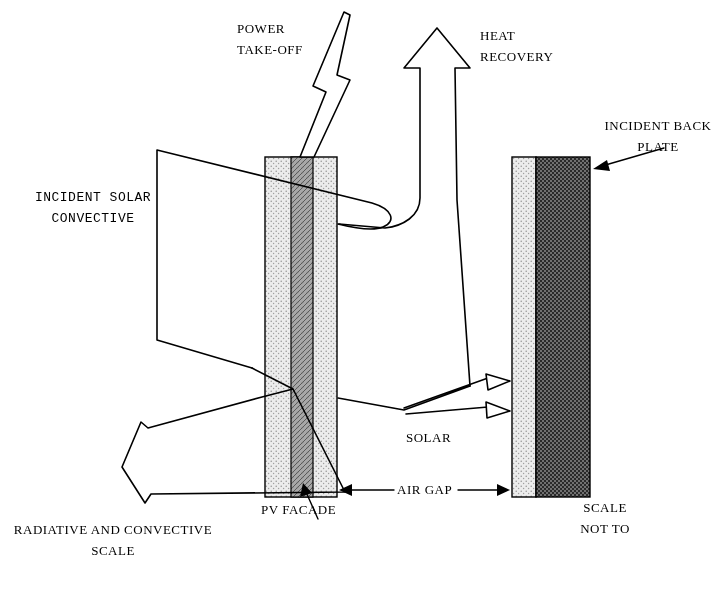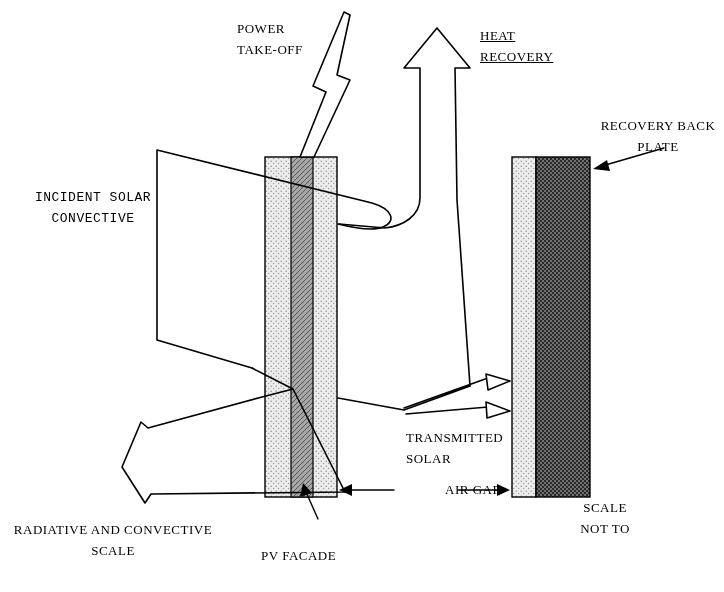--- a/index.html
+++ b/index.html
@@ -84,45 +84,44 @@
       <path d="M318,519 L306,492" stroke-width="1.4"></path>
       <polygon points="303,483 312,493 300,497" fill="#000000" stroke="none"></polygon>
     </g>
   </svg>
 
   <div class="lbl" style="left:237px; top:18px;">
     <span class="line">POWER</span>
     <span class="line">TAKE-OFF</span>
   </div>
 
-  <div class="lbl" style="left:480px; top:25px;text-decoration:underline;">
+  <div class="lbl" style="left:480px; top:25px;">
     <span class="line">HEAT</span>
     <span class="line">RECOVERY</span>
   </div>
 
   <div class="lbl center" style="left:593px; top:115px; width:130px;">
-    <span class="line">RECOVERY BACK</span>
+    <span class="line">INCIDENT BACK</span>
     <span class="line">PLATE</span>
   </div>
 
   <div class="lbl center" style="left:29px; top:187px; width:128px;font-family:Liberation Mono, monospace;">
     <span class="line">INCIDENT SOLAR</span>
     <span class="line">CONVECTIVE</span>
   </div>
 
   <div class="lbl" style="left:406px; top:427px;">
-    <span class="line">TRANSMITTED</span>
     <span class="line">SOLAR</span>
   </div>
 
-  <div class="lbl" style="left:397px; top:479px;margin-left:48px;">
+  <div class="lbl" style="left:397px; top:479px;">
     <span class="line">AIR GAP</span>
   </div>
 
-  <div class="lbl" style="left:261px; top:545px;text-align:center;">
+  <div class="lbl" style="left:261px; top:499px;text-align:center;">
     <span class="line">PV FACADE</span>
   </div>
 
   <div class="lbl center" style="left:560px; top:497px; width:90px;">
     <span class="line">SCALE</span>
     <span class="line">NOT TO</span>
   </div>
 
   <div class="lbl center" style="left:4px; top:519px; width:218px;font-family:Liberation Serif, serif;">
     <span class="line">RADIATIVE AND CONVECTIVE</span>

